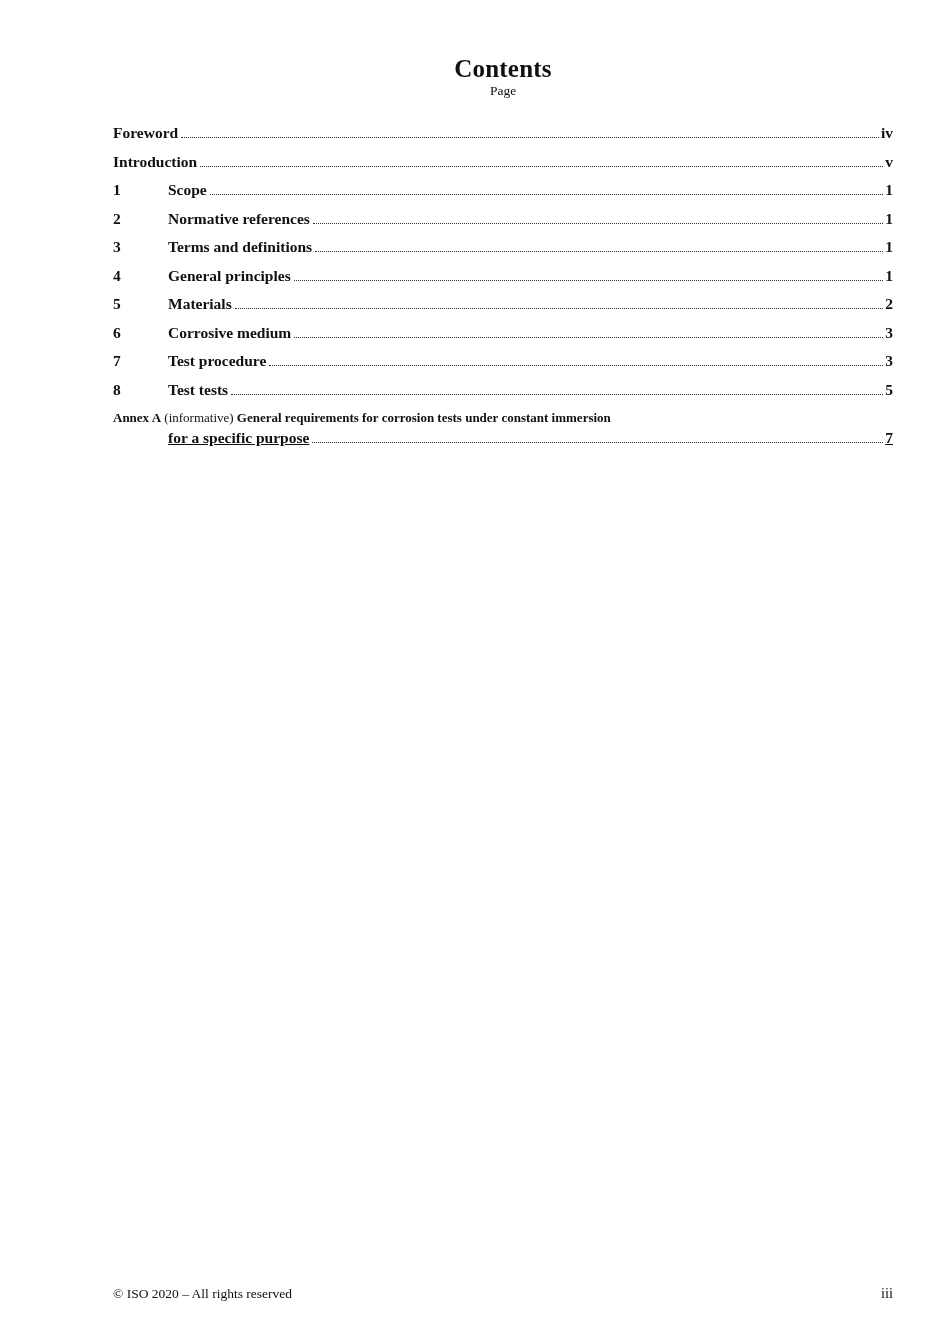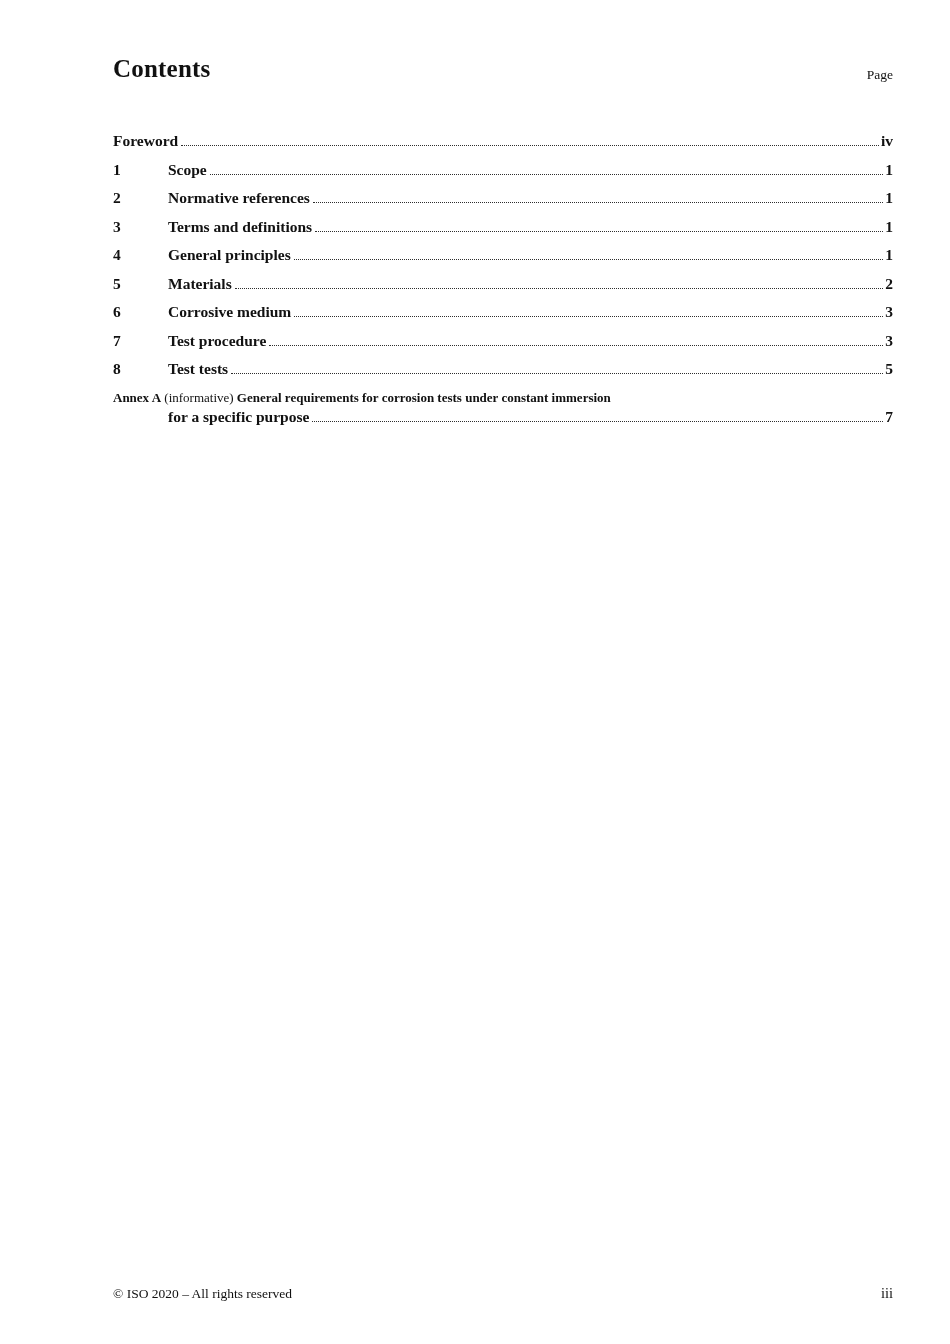--- a/index.html
+++ b/index.html
@@ -17,22 +17,23 @@
     display: flex; flex-direction: column;
   }
   .doc-header {
     text-align: right;
     font-weight: bold;
     font-size: 17px;
     letter-spacing: 0.2px;
     margin-bottom: 56px;
   }
   .contents-bar {
-    display: flex; align-items: flex-end; justify-content: space-between;
-    margin-bottom: 48px;
+    display: flex; align-items: center; justify-content: space-between;
+    margin-bottom: 24px;
+    flex-direction: column;
   }
   .contents-title {
     font-size: 25px;
     font-weight: bold;
     letter-spacing: 0.2px;
   }
   .page-col-label { font-size: 13.5px; font-weight: normal; }
 
   .toc { display: block; }
   .toc-row {
@@ -55,20 +56,21 @@
   .toc-annex { margin-bottom: 9.5px; }
   .annex-line1 {
     font-size: 13px; line-height: 19px; font-weight: bold;
   }
   .annex-line1 .note { font-weight: normal; }
   .annex-line2 {
     display: flex; align-items: flex-end;
     font-size: 15.5px; line-height: 19px; font-weight: bold;
     padding-left: 55px;
     margin-top: 0.5px;
+    text-decoration: underline;
   }
 
   .footer {
     margin-top: auto;
     display: flex; align-items: baseline; justify-content: space-between;
     font-size: 13.5px;
   }
   .footer .folio { font-size: 14.5px; text-align: center; }
 </style>
 </head>
@@ -80,20 +82,25 @@
   <div class="contents-bar">
     <h1 class="contents-title">Contents</h1>
     <span class="page-col-label">Page</span>
   </div>
 
   <nav class="toc" id="toc">
       <div class="toc-row">
         <span class="lbl">Foreword</span>
         <span class="leader"></span>
         <span class="pg">iv</span>
+      </div>
+      <div class="toc-row">
+        <span class="lbl">Introduction</span>
+        <span class="leader"></span>
+        <span class="pg">v</span>
       </div>
       <div class="toc-row">
         <span class="num">1</span>
         <span class="lbl">Scope</span>
         <span class="leader"></span>
         <span class="pg">1</span>
       </div>
       <div class="toc-row">
         <span class="num">2</span>
         <span class="lbl">Normative references</span>

